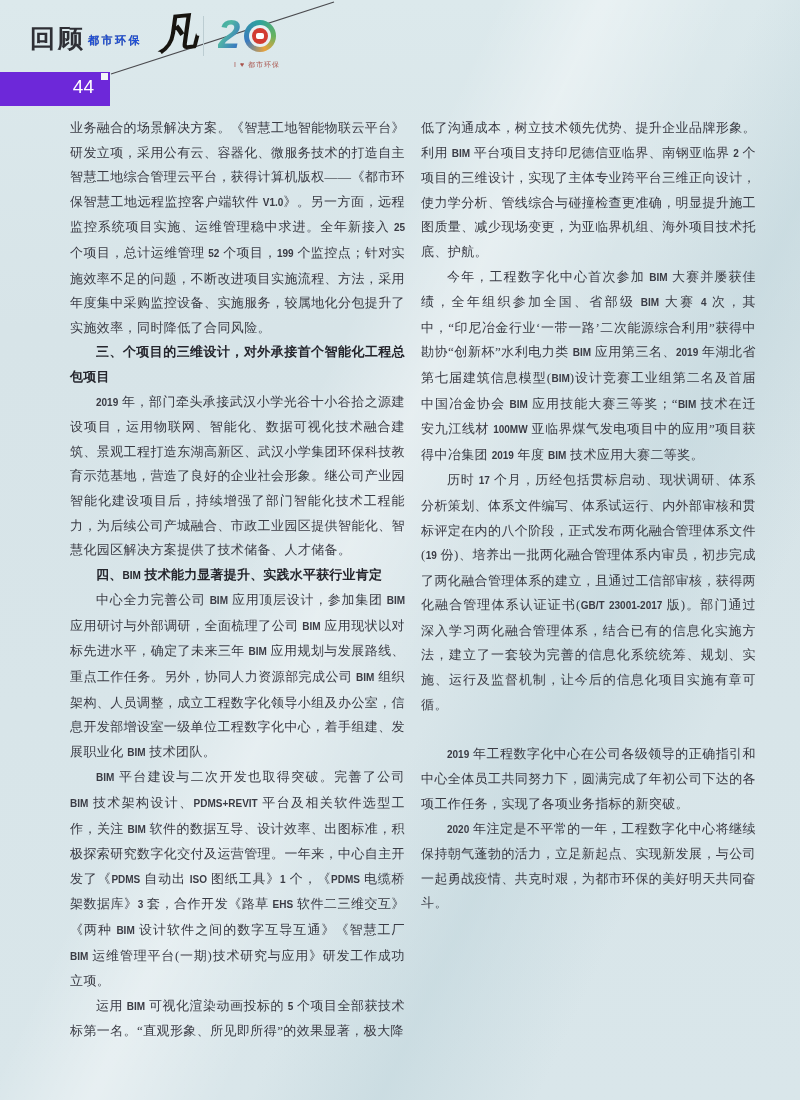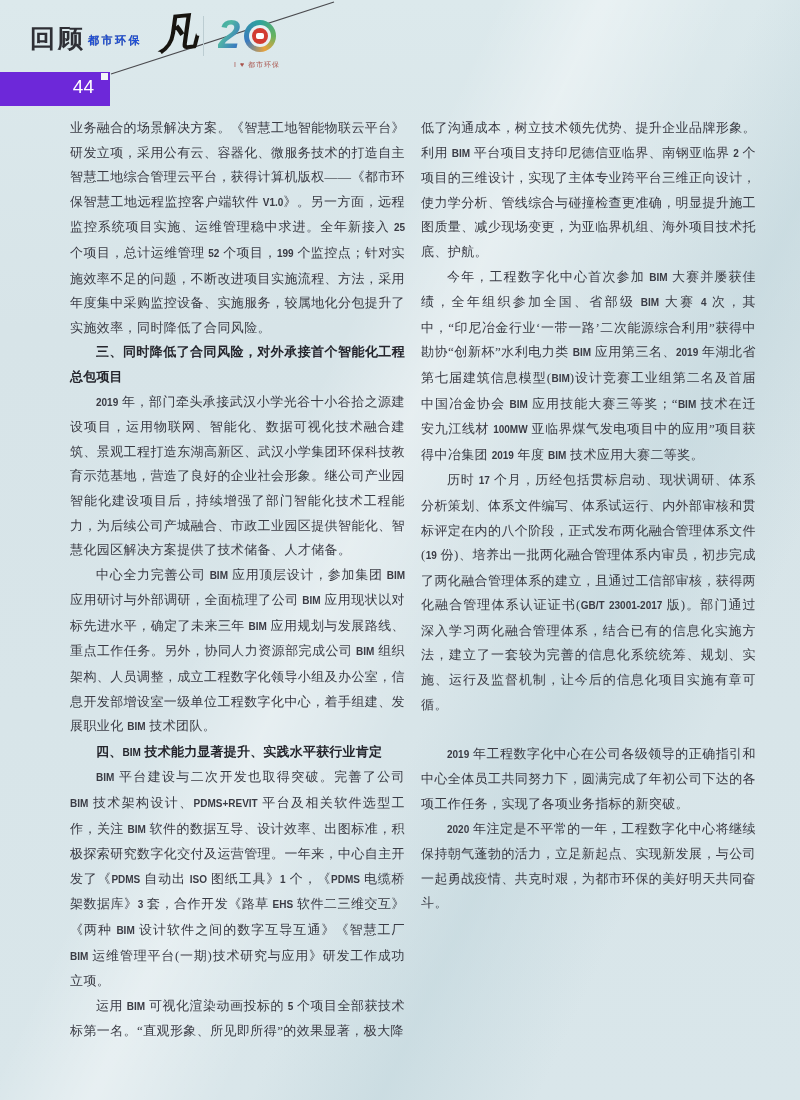--- a/index.html
+++ b/index.html
@@ -104,24 +104,24 @@
     <div class="tagline">I ♥ 都市环保</div>
     <div class="page-badge">
       <span class="num">44</span>
       <span class="corner"></span>
     </div>
   </div>
 
   <div class="columns">
     <div class="col">
         <p class="para noindent">业务融合的场景解决方案。《智慧工地智能物联云平台》研发立项，采用公有云、容器化、微服务技术的打造自主智慧工地综合管理云平台，获得计算机版权——《都市环保智慧工地远程监控客户端软件 <span class="lat">V1.0</span>》。另一方面，远程监控系统项目实施、运维管理稳中求进。全年新接入 <span class="lat">25</span> 个项目，总计运维管理 <span class="lat">52</span> 个项目，<span class="lat">199</span> 个监控点；针对实施效率不足的问题，不断改进项目实施流程、方法，采用年度集中采购监控设备、实施服务，较属地化分包提升了实施效率，同时降低了合同风险。</p>
-        <p class="para heading">三、同时降低了合同风险，对外承接首个智能化工程总包项目</p>
+        <p class="para heading">三、个项目的三维设计，对外承接首个智能化工程总包项目</p>
         <p class="para"><span class="lat">2019</span> 年，部门牵头承接武汉小学光谷十小谷拾之源建设项目，运用物联网、智能化、数据可视化技术融合建筑、景观工程打造东湖高新区、武汉小学集团环保科技教育示范基地，营造了良好的企业社会形象。继公司产业园智能化建设项目后，持续增强了部门智能化技术工程能力，为后续公司产城融合、市政工业园区提供智能化、智慧化园区解决方案提供了技术储备、人才储备。</p>
+        <p class="para heading">四、<span class="lat">BIM</span> 技术能力显著提升、实践水平获行业肯定</p>
         <p class="para">中心全力完善公司 <span class="lat">BIM</span> 应用顶层设计，参加集团 <span class="lat">BIM</span> 应用研讨与外部调研，全面梳理了公司 <span class="lat">BIM</span> 应用现状以对标先进水平，确定了未来三年 <span class="lat">BIM</span> 应用规划与发展路线、重点工作任务。另外，协同人力资源部完成公司 <span class="lat">BIM</span> 组织架构、人员调整，成立工程数字化领导小组及办公室，信息开发部增设室一级单位工程数字化中心，着手组建、发展职业化 <span class="lat">BIM</span> 技术团队。</p>
-        <p class="para heading">四、<span class="lat">BIM</span> 技术能力显著提升、实践水平获行业肯定</p>
         <p class="para"><span class="lat">BIM</span> 平台建设与二次开发也取得突破。完善了公司 <span class="lat">BIM</span> 技术架构设计、<span class="lat">PDMS+REVIT</span> 平台及相关软件选型工作，关注 <span class="lat">BIM</span> 软件的数据互导、设计效率、出图标准，积极探索研究数字化交付及运营管理。一年来，中心自主开发了《<span class="lat">PDMS</span> 自动出 <span class="lat">ISO</span> 图纸工具》<span class="lat">1</span> 个，《<span class="lat">PDMS</span> 电缆桥架数据库》<span class="lat">3</span> 套，合作开发《路草 <span class="lat">EHS</span> 软件二三维交互》《两种 <span class="lat">BIM</span> 设计软件之间的数字互导互通》《智慧工厂 <span class="lat">BIM</span> 运维管理平台(一期)技术研究与应用》研发工作成功立项。</p>
         <p class="para">运用 <span class="lat">BIM</span> 可视化渲染动画投标的 <span class="lat">5</span> 个项目全部获技术标第一名。“直观形象、所见即所得”的效果显著，极大降</p>
       </div>
     <div class="col">
       <div>
           <p class="para noindent">低了沟通成本，树立技术领先优势、提升企业品牌形象。利用 <span class="lat">BIM</span> 平台项目支持印尼德信亚临界、南钢亚临界 <span class="lat">2</span> 个项目的三维设计，实现了主体专业跨平台三维正向设计，使力学分析、管线综合与碰撞检查更准确，明显提升施工图质量、减少现场变更，为亚临界机组、海外项目技术托底、护航。</p>
           <p class="para">今年，工程数字化中心首次参加 <span class="lat">BIM</span> 大赛并屡获佳绩，全年组织参加全国、省部级 <span class="lat">BIM</span> 大赛 <span class="lat">4</span> 次，其中，“印尼冶金行业‘一带一路’二次能源综合利用”获得中勘协“创新杯”水利电力类 <span class="lat">BIM</span> 应用第三名、<span class="lat">2019</span> 年湖北省第七届建筑信息模型(<span class="lat">BIM</span>)设计竞赛工业组第二名及首届中国冶金协会 <span class="lat">BIM</span> 应用技能大赛三等奖；“<span class="lat">BIM</span> 技术在迁安九江线材 <span class="lat">100MW</span> 亚临界煤气发电项目中的应用”项目获得中冶集团 <span class="lat">2019</span> 年度 <span class="lat">BIM</span> 技术应用大赛二等奖。</p>
           <p class="para">历时 <span class="lat">17</span> 个月，历经包括贯标启动、现状调研、体系分析策划、体系文件编写、体系试运行、内外部审核和贯标评定在内的八个阶段，正式发布两化融合管理体系文件(<span class="lat">19</span> 份)、培养出一批两化融合管理体系内审员，初步完成了两化融合管理体系的建立，且通过工信部审核，获得两化融合管理体系认证证书(<span class="lat">GB/T</span> <span class="lat">23001-2017</span> 版)。部门通过深入学习两化融合管理体系，结合已有的信息化实施方法，建立了一套较为完善的信息化系统统筹、规划、实施、运行及监督机制，让今后的信息化项目实施有章可循。</p>
           <p class="para gap"><span class="lat">2019</span> 年工程数字化中心在公司各级领导的正确指引和中心全体员工共同努力下，圆满完成了年初公司下达的各项工作任务，实现了各项业务指标的新突破。</p>
           <p class="para"><span class="lat">2020</span> 年注定是不平常的一年，工程数字化中心将继续保持朝气蓬勃的活力，立足新起点、实现新发展，与公司一起勇战疫情、共克时艰，为都市环保的美好明天共同奋斗。</p>

